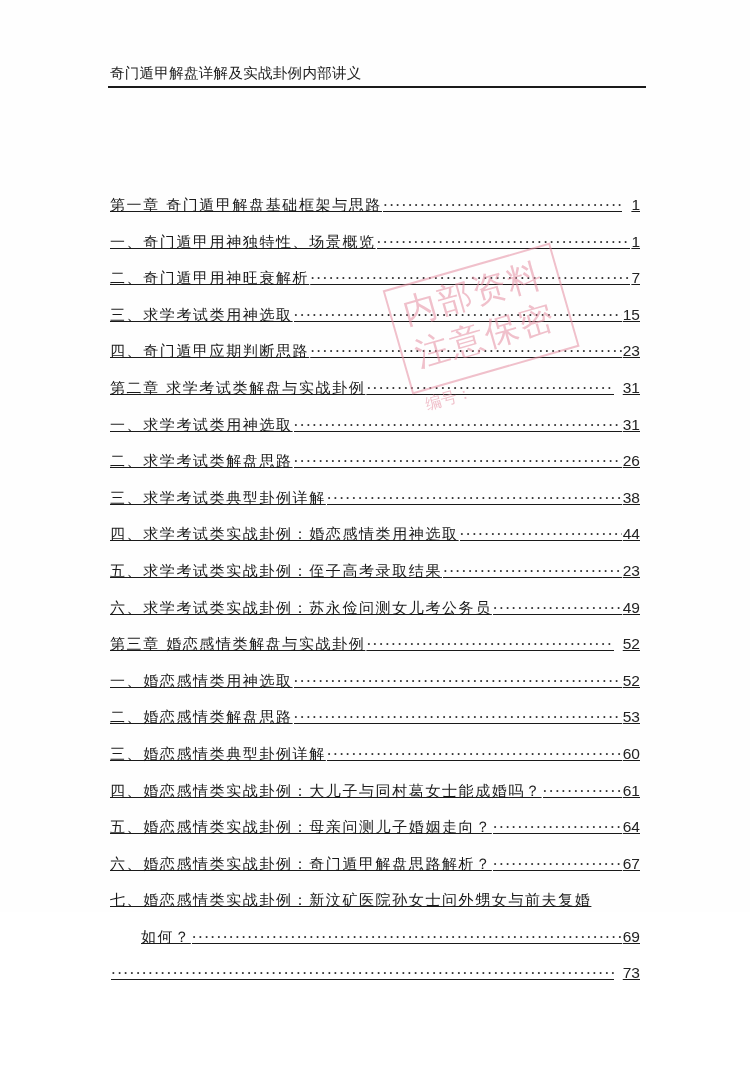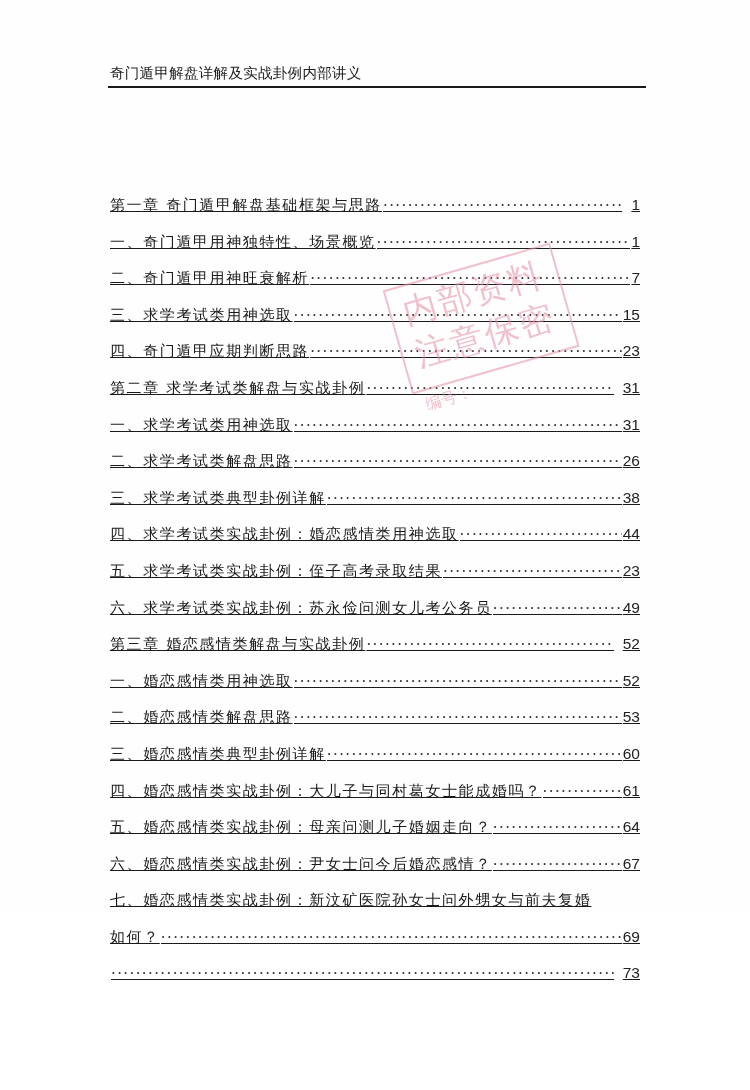--- a/index.html
+++ b/index.html
@@ -88,20 +88,21 @@
       font-size: 15.5px;
       letter-spacing: 0;
       color: #222;
       text-align: right;
     }
     .toc-row.chapter .page-no {
       margin-left: 8px;
     }
     .toc-row.wrap-line {
       height: 36.6px;
+      margin-left: 31px;
     }
 
     .stamp {
       position: absolute;
       left: 398px;
       top: 262px;
       width: 188px;
       height: 138px;
       transform: rotate(-16deg);
       transform-origin: center;
@@ -230,21 +231,21 @@
       <span class="label">四、婚恋感情类实战卦例：大儿子与同村葛女士能成婚吗？</span>
       <span class="leader"></span>
       <span class="page-no">61</span>
     </li>
     <li class="toc-row section">
       <span class="label">五、婚恋感情类实战卦例：母亲问测儿子婚姻走向？</span>
       <span class="leader"></span>
       <span class="page-no">64</span>
     </li>
     <li class="toc-row section">
-      <span class="label">六、婚恋感情类实战卦例：尹女士问今后婚恋感情？</span>
+      <span class="label">六、婚恋感情类实战卦例：奇门遁甲解盘思路解析？</span>
       <span class="leader"></span>
       <span class="page-no">67</span>
     </li>
     <li class="toc-row section no-leader">
       <span class="label">七、婚恋感情类实战卦例：新汶矿医院孙女士问外甥女与前夫复婚</span>
 
     </li>
     <li class="toc-row section wrap-line">
       <span class="label">如何？</span>
       <span class="leader"></span>

